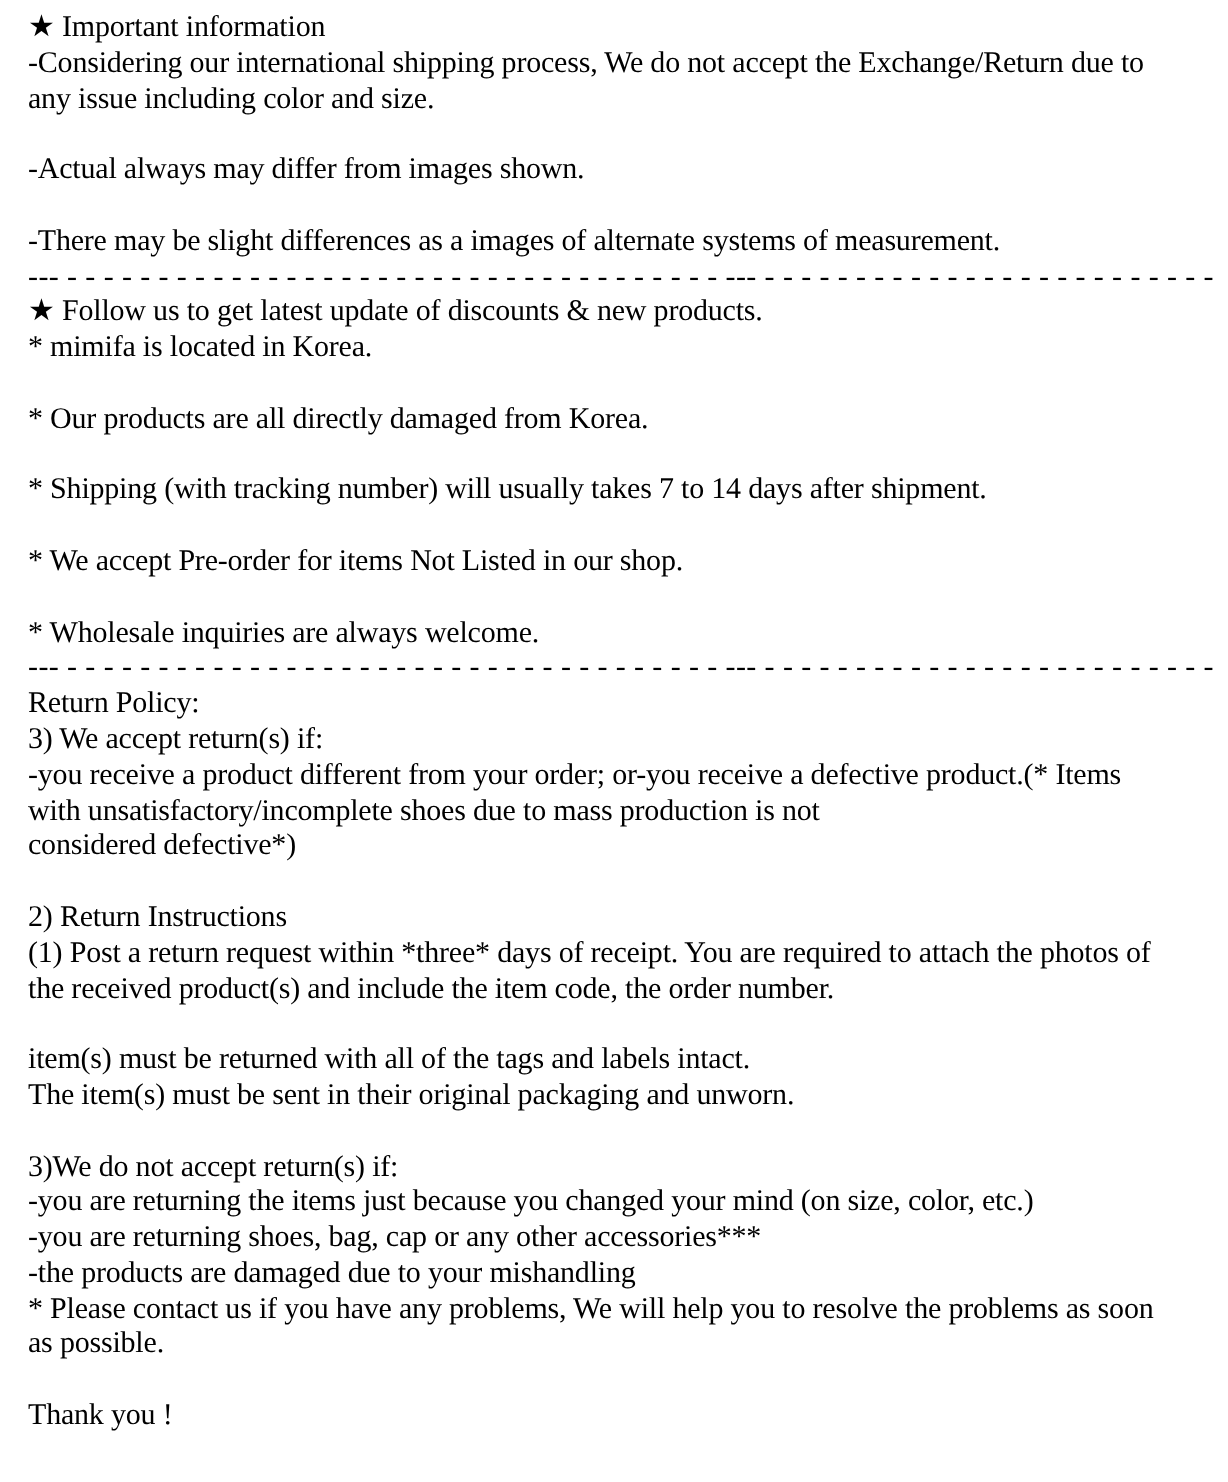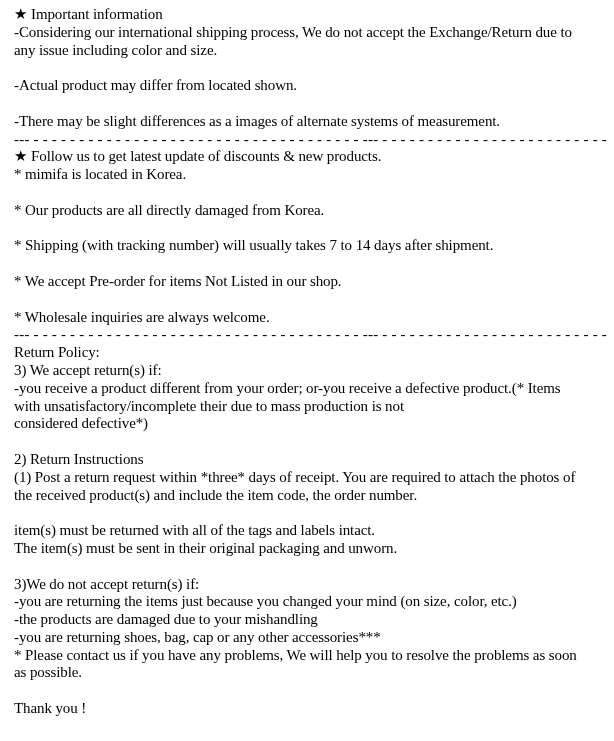--- a/index.html
+++ b/index.html
@@ -41,21 +41,21 @@
 </head>
 <body>
 
 <div class="doc">
 
   <section class="sec">
       <div class="line">★ Important information</div>
       <div class="line">-Considering our international shipping process, We do not accept the Exchange/Return due to</div>
       <div class="line">any issue including color and size.</div>
       <div class="line"></div>
-      <div class="line">-Actual product may differ from located shown.</div>
+      <div class="line">-Actual always may differ from images shown.</div>
       <div class="line"></div>
       <div class="line">-There may be slight differences as a images of alternate systems of measurement.</div>
     </section>
 
   <div class="separator">--- - - - - - - - - - - - - - - - - - - - - - - - - - - - - - - - - - - - - --- - - - - - - - - - - - - - - - - - - - - - - - - - - - - - - - - - - - - - - - - - - -</div>
 
   <section class="sec">
       <div class="line">★ Follow us to get latest update of discounts &amp; new products.</div>
       <div class="line">* mimifa is located in Korea.</div>
       <div class="line"></div>
@@ -67,33 +67,33 @@
       <div class="line"></div>
       <div class="line">* Wholesale inquiries are always welcome.</div>
     </section>
 
   <div class="separator">--- - - - - - - - - - - - - - - - - - - - - - - - - - - - - - - - - - - - - --- - - - - - - - - - - - - - - - - - - - - - - - - - - - - - - - - - - - - - - - - - - -</div>
 
   <section class="sec">
       <div class="line">Return Policy:</div>
       <div class="line">3) We accept return(s) if:</div>
       <div class="line">-you receive a product different from your order; or-you receive a defective product.(* Items</div>
-      <div class="line">with unsatisfactory/incomplete their due to mass production is not</div>
+      <div class="line">with unsatisfactory/incomplete shoes due to mass production is not</div>
       <div class="line">considered defective*)</div>
       <div class="line"></div>
       <div class="line">2) Return Instructions</div>
       <div class="line">(1) Post a return request within *three* days of receipt. You are required to attach the photos of</div>
       <div class="line">the received product(s) and include the item code, the order number.</div>
       <div class="line"></div>
       <div class="line">item(s) must be returned with all of the tags and labels intact.</div>
       <div class="line">The item(s) must be sent in their original packaging and unworn.</div>
       <div class="line"></div>
       <div class="line">3)We do not accept return(s) if:</div>
       <div class="line">-you are returning the items just because you changed your mind (on size, color, etc.)</div>
+      <div class="line">-you are returning shoes, bag, cap or any other accessories***</div>
       <div class="line">-the products are damaged due to your mishandling</div>
-      <div class="line">-you are returning shoes, bag, cap or any other accessories***</div>
       <div class="line">* Please contact us if you have any problems, We will help you to resolve the problems as soon</div>
       <div class="line">as possible.</div>
       <div class="line"></div>
       <div class="line">Thank you !</div>
     </section>
 
 </div>
 
 </body></html>

